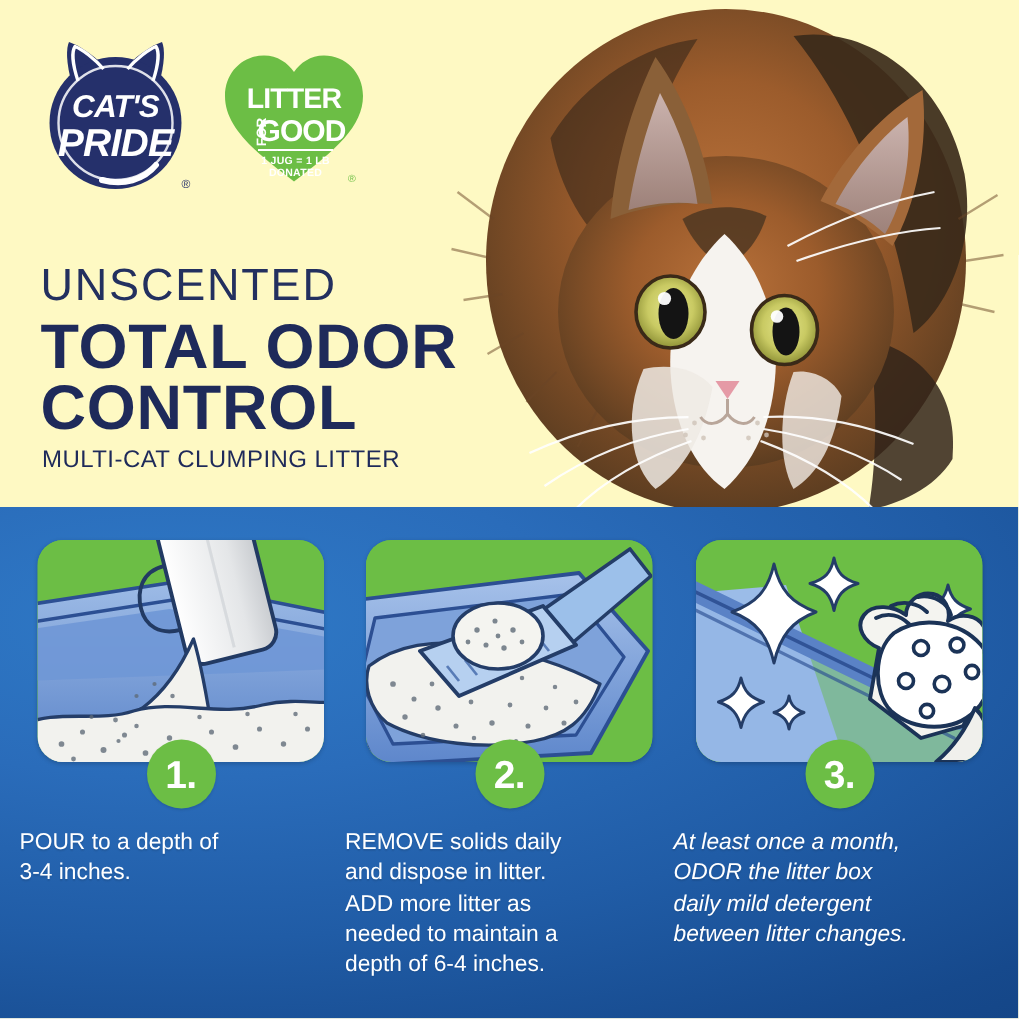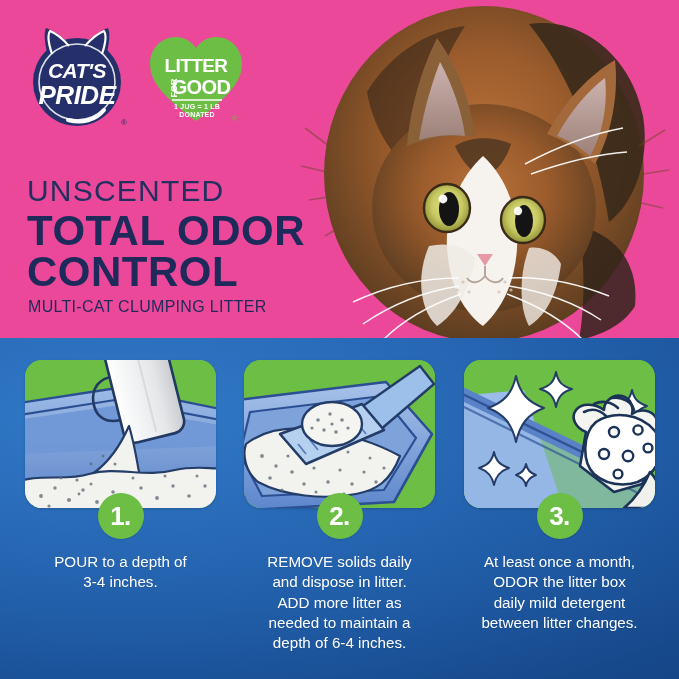--- a/index.html
+++ b/index.html
@@ -5,21 +5,21 @@
   html,body{margin:0;padding:0;}
   body{
     width:679px;height:679px;overflow:hidden;
     font-family:"Liberation Sans",sans-serif;
     background:#ffffff;
     position:relative;
   }
   #page{position:relative;width:679px;height:679px;overflow:hidden;background:#fff;}
 
   
-  .top-section{position:absolute;left:0;top:0;width:679px;height:340px;background:#ec4899;overflow:hidden;}
+  .top-section{position:absolute;left:0;top:0;width:679px;height:340px;background:#fef9c3;overflow:hidden;}
 
   
   .logo-row{position:absolute;left:22px;top:24px;display:flex;align-items:flex-start;gap:14px;}
 
   .cp-logo{position:relative;width:110px;height:108px;}
   .cp-logo svg{display:block;}
 
   .lfg-logo{position:relative;width:100px;height:100px;margin-top:4px;}
   .lfg-logo svg{display:block;}
 
@@ -69,26 +69,26 @@
     top:133px;width:46px;height:46px;border-radius:50%;
     background:#6cbe45;color:#ffffff;
     display:flex;align-items:center;justify-content:center;
     font-size:26px;font-weight:700;letter-spacing:-0.5px;
     box-shadow:0 1px 2px rgba(0,0,0,0.12);
     z-index:4;
   }
 
   .caption{
     position:absolute;top:192px;width:215px;left:-12px;
-    text-align:center;color:#ffffff;
+    text-align:left;color:#ffffff;
     font-size:15.2px;line-height:1.34;font-weight:400;
     text-shadow:0 1px 1px rgba(0,0,0,0.10);
   }
   .step.s2 .caption{width:219px;left:-14px;}
-  .step.s3 .caption{width:221px;left:-15px;}
+  .step.s3 .caption{width:221px;left:-15px;font-style:italic;}
   .caption div{white-space:nowrap;}
 </style>
 </head>
 <body>
 
 <div id="page">
 
   <div class="top-section">
 
     <div class="cat-wrap">

